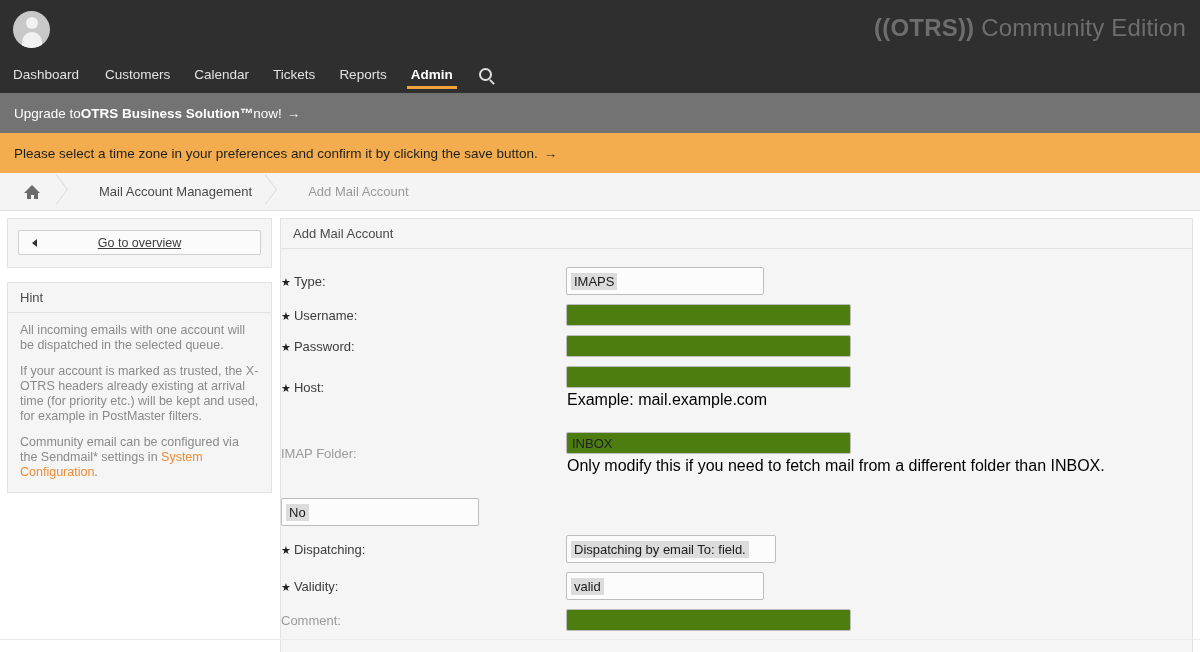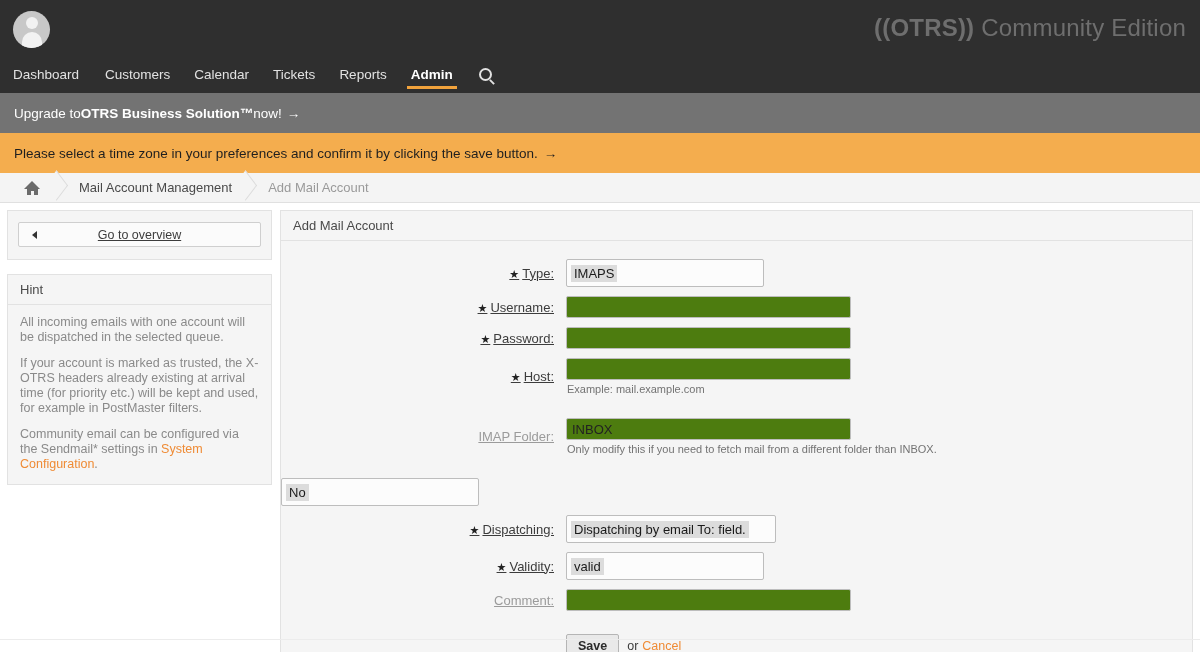--- a/index.html
+++ b/index.html
@@ -114,26 +114,27 @@
   .notif-upgrade b { font-weight: bold; }
   .notif-upgrade .arrow { margin-left: 5px; }
   .notif-timezone {
     background: #f4ad4e;
     color: #1f1f1f;
   }
   .notif-timezone .arrow { margin-left: 6px; }
 
   
   .breadcrumb {
-    height: 30px;
+    height: 38px;
     background: #f4f4f4;
     border-bottom: 1px solid #e0e0e0;
     display: flex;
     align-items: stretch;
     font-size: 13px;
+    gap: 20px;
   }
   .crumb {
     position: relative;
     display: flex;
     align-items: center;
     padding: 0 14px 0 22px;
     color: #4a4a4a;
     background: #f4f4f4;
     white-space: nowrap;
     cursor: pointer;
@@ -260,26 +261,25 @@
   }
   .form-wrap { padding: 18px 0 24px 0; }
   .field-row {
     display: flex;
     align-items: center;
     margin-bottom: 9px;
   }
   .field-label {
     width: 285px;
     flex: 0 0 285px;
-    text-align: right;
+    text-align: left;
     padding-right: 12px;
     font-size: 13px;
     color: #3c3c3c;
     white-space: nowrap;
-    text-decoration: underline;
   }
   .field-label.optional { color: #9b9b9b; }
   .field-label .star {
     color: #222222;
     font-size: 11px;
     margin-right: 3px;
   }
   .field-ctl { flex: 1; }
 
   input.txt {
@@ -310,22 +310,22 @@
     color: #1a1a1a;
     font-size: 13px;
     padding: 1px 3px;
     line-height: 15px;
     white-space: nowrap;
   }
   .sel-w-small { width: 198px; }
   .sel-w-med   { width: 210px; }
 
   .helper {
-    font-size: 11px;
-    color: #737373;
+    font-size: 16px;
+    color: #000000;
     margin: 3px 0 0 1px;
   }
   .row-gap { margin-bottom: 17px; }
 
   .submit-row { display: flex; align-items: center; }
   .btn-save {
     height: 24px;
     padding: 0 11px;
     background: #e9e9e9;
     border: 1px solid #b5b5b5;

